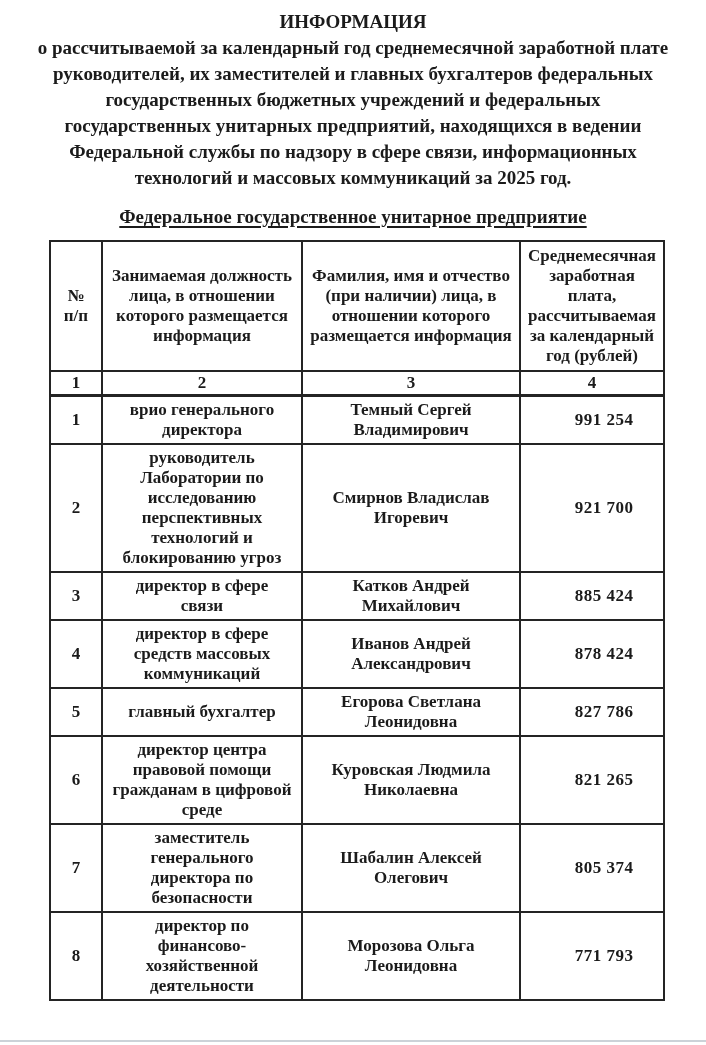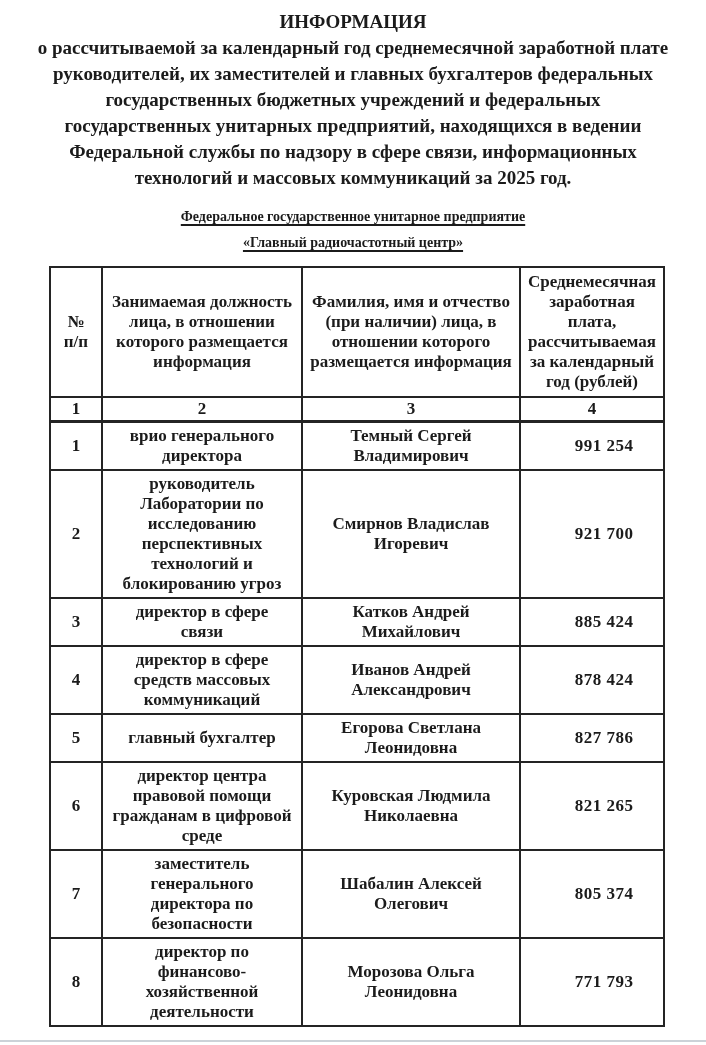--- a/index.html
+++ b/index.html
@@ -30,21 +30,21 @@
     white-space: pre-line;
   }
   .title-block .title-body {
     white-space: pre-line;
   }
   .subtitle-block {
     width: 672px;
     margin: 13px auto 0 auto;
     text-align: center;
     font-weight: bold;
-    font-size: 14px;
+    font-size: 19px;
     line-height: 26px;
   }
   .subtitle-block .u-line {
     text-decoration: underline;
     text-decoration-thickness: 2px;
     text-underline-offset: 3px;
     white-space: pre-line;
   }
   table.salary {
     border-collapse: collapse;
@@ -99,21 +99,20 @@
     <div class="title-body">о рассчитываемой за календарный год среднемесячной заработной плате
 руководителей, их заместителей и главных бухгалтеров федеральных
 государственных бюджетных учреждений и федеральных
 государственных унитарных предприятий, находящихся в ведении
 Федеральной службы по надзору в сфере связи, информационных
 технологий и массовых коммуникаций за 2025 год.</div>
   </div>
 
   <div class="subtitle-block">
     <div class="u-line">Федеральное государственное унитарное предприятие</div>
-    <div class="u-line">«Главный радиочастотный центр»</div>
   </div>
 
   <table class="salary">
     <colgroup>
       <col class="c1">
         <col class="c2">
         <col class="c3">
         <col class="c4">
     </colgroup>
     <tbody>

